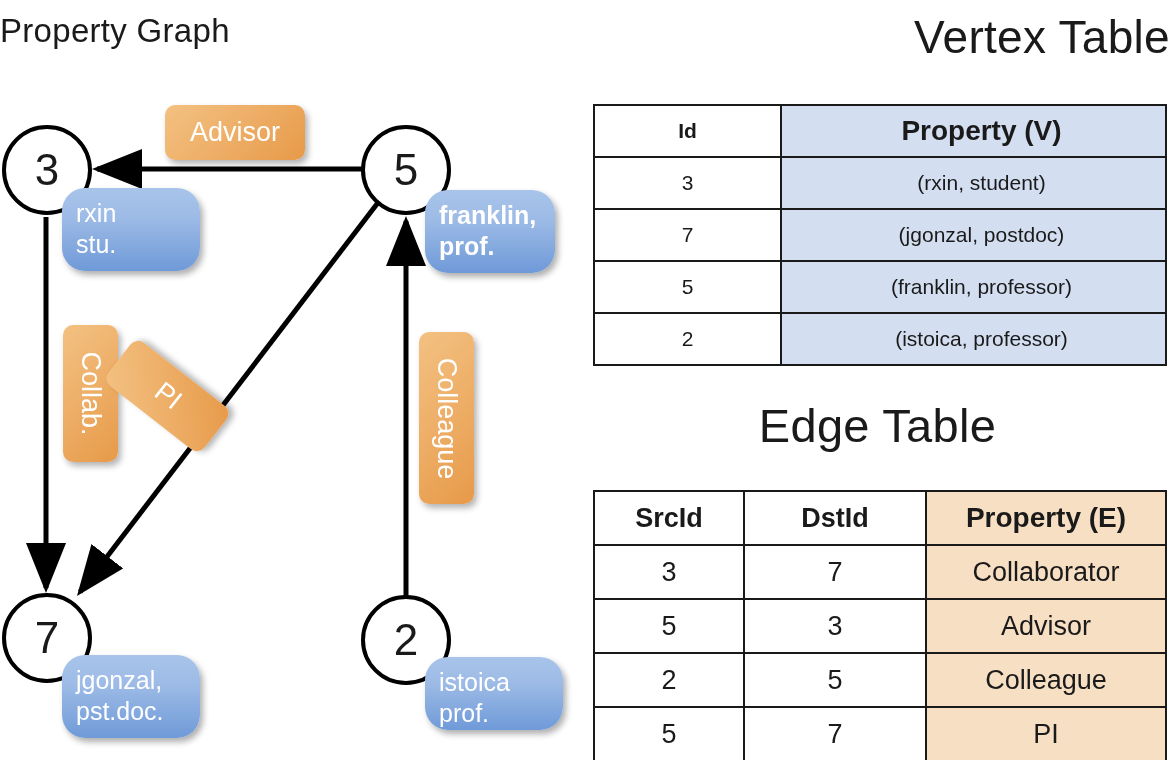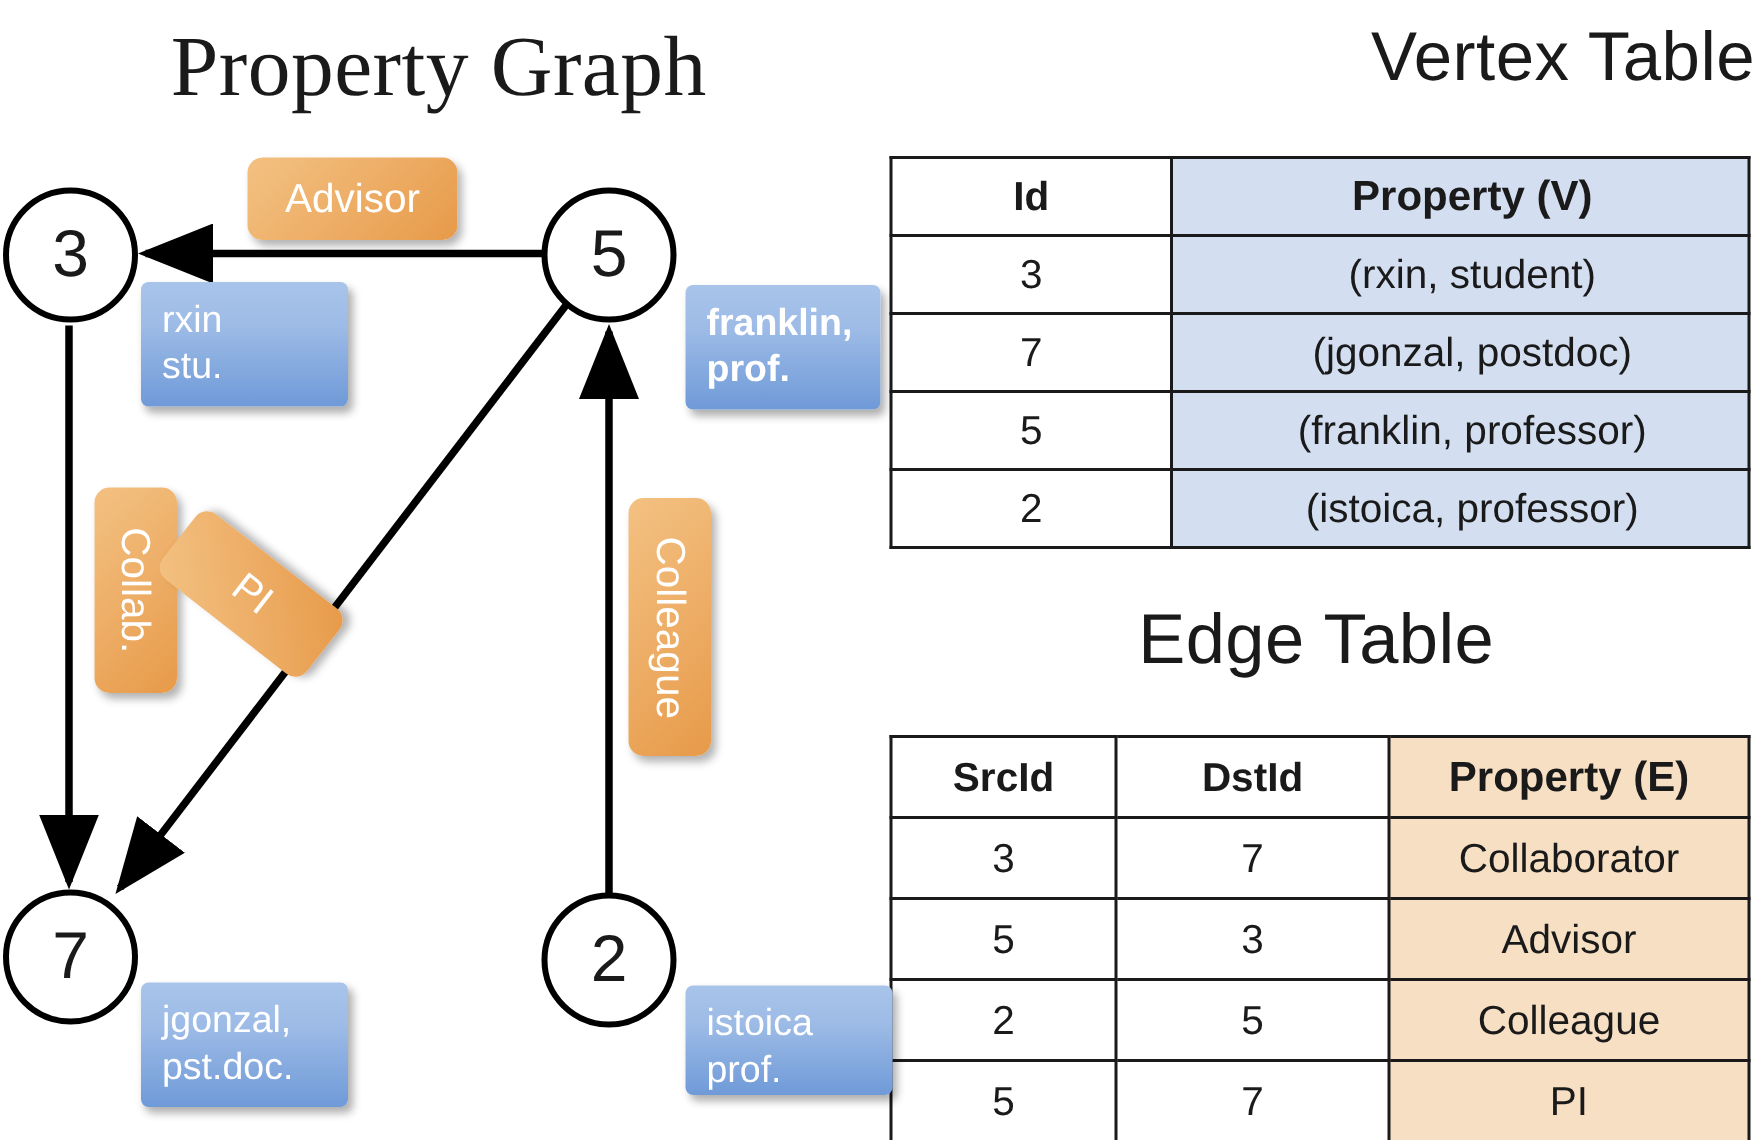--- a/index.html
+++ b/index.html
@@ -10,21 +10,21 @@
 
   
   .title{
     position:absolute;
     font-family:"Liberation Sans","DejaVu Sans",sans-serif;
     font-weight:300;
     color:#1a1a1a;
     white-space:nowrap;
     letter-spacing:.3px;
   }
-  #title-property-graph{left:0;top:12px;width:585px;text-align:center;font-size:57px;font-family:Liberation Serif, serif;}
+  #title-property-graph{left:0;top:12px;width:585px;font-size:33px;}
   #title-vertex-table{left:585px;top:10px;width:585px;text-align:right;font-size:46px;}
   #title-edge-table{left:585px;top:398px;width:585px;text-align:center;font-size:47px;}
 
   
   #graph-canvas{left:0;top:0;width:585px;height:760px;}
   #graph-edges{position:absolute;left:0;top:0;width:585px;height:760px;}
 
   .node{
     position:absolute;
     border:4px solid #000;
@@ -32,31 +32,30 @@
     background:#fff;
     display:flex;align-items:center;justify-content:center;
     font-size:44px;font-weight:300;color:#1a1a1a;
     box-sizing:border-box;
     z-index:3;
   }
 
   
   .prop-box{
     position:absolute;
-    border-radius:5px;
+    border-radius:23px;
     background:linear-gradient(180deg,#a8c4ea 0%,#9dbbe6 35%,#6f9ad8 100%);
     color:#ffffff;
     font-size:25px;
     line-height:1.22;
     padding:10px 14px;
     box-sizing:border-box;
     box-shadow:3px 4px 6px rgba(0,0,0,.32);
     z-index:4;
     font-weight:400;
-    margin-left:32px;
   }
   .prop-box span{display:block;}
 
   
   .lbl-box{
     position:absolute;
     border-radius:10px;
     background:linear-gradient(135deg,#f3c182 0%,#eeb06a 45%,#e79a49 100%);
     color:#ffffff;
     box-sizing:border-box;
@@ -85,21 +84,21 @@
     border:2px solid #1a1a1a;
     text-align:center;
     font-weight:300;
     color:#1a1a1a;
     padding:0;
     font-family:"Liberation Sans","DejaVu Sans",sans-serif;
   }
   table.dtable th{font-weight:700;}
 
   #vertex-table{left:593px;top:104px;width:574px;}
-  #vertex-table th,#vertex-table td{height:50px;font-size:27px;}
+  #vertex-table th,#vertex-table td{height:50px;font-size:21px;}
   #vertex-table .col-id{width:185px;background:#fff;}
   #vertex-table .col-prop{background:#d3dff1;padding-left:16px;}
   #vertex-table th.col-prop{font-size:28px;}
 
   #edge-table{left:593px;top:490px;width:574px;}
   #edge-table th,#edge-table td{height:52px;font-size:27px;}
   #edge-table .col-src{width:148px;background:#fff;border-radius:26px;}
   #edge-table .col-dst{width:180px;background:#fff;}
   #edge-table .col-prop{background:#f7dfc4;}
   #edge-table th.col-prop{font-size:28px;}

